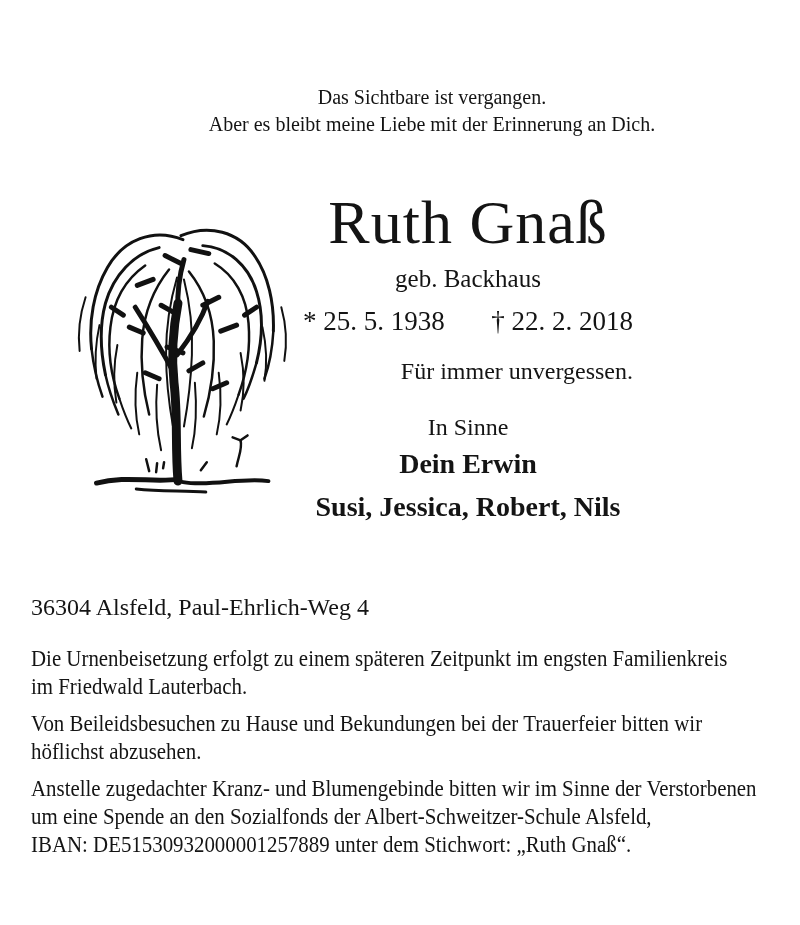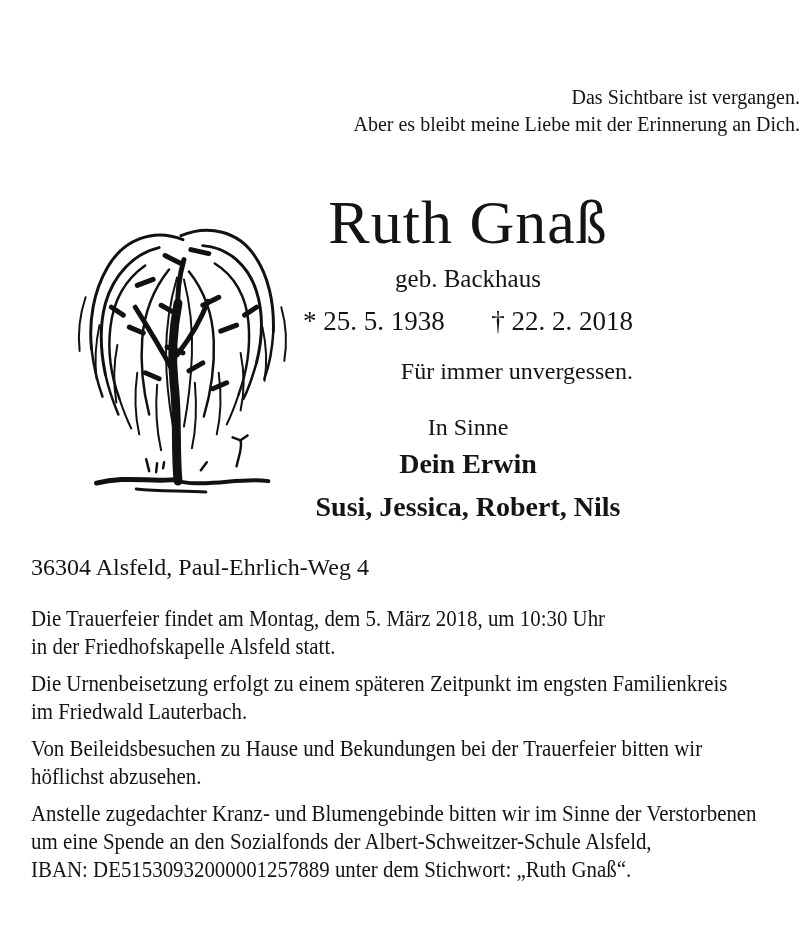--- a/index.html
+++ b/index.html
@@ -17,21 +17,21 @@
     overflow: hidden;
   }
 
   
   .epigraph {
     position: absolute;
     top: 84px;
     left: 0;
     right: 0;
     padding-left: 64px;
-    text-align: right;
+    text-align: center;
     font-size: 20px;
     line-height: 27px;
   }
 
   
   .tree-wrap {
     position: absolute;
     left: 40px;
     top: 188px;
     width: 272px;
@@ -58,21 +58,21 @@
               display: flex; justify-content: space-between; gap: 4px; white-space: nowrap; }
   .motto      { font-size: 24px; line-height: 28px; margin-top: 20px; text-align: right; }
   .salutation { font-size: 24px; line-height: 28px; margin-top: 28px; }
   .spouse     { font-size: 28px; line-height: 33px; margin-top: 6px;  font-weight: bold; }
   .children   { font-size: 28px; line-height: 33px; margin-top: 10px; font-weight: bold; white-space: nowrap; }
 
   
   .notice {
     position: absolute;
     left: 31px;
-    top: 552px;
+    top: 592px;
     right: 10px;
   }
   .address {
     font-size: 24px;
     line-height: 30px;
     margin: 0 0 22px 0;
     white-space: nowrap;
   }
   .notice p { margin: 0 0 9px 0; }
   .nline {
@@ -169,24 +169,20 @@
     </div>
     <div class="motto">Für immer unvergessen.</div>
     <div class="salutation">In Sinne</div>
     <div class="spouse">Dein Erwin</div>
     <div class="children">Susi, Jessica, Robert, Nils</div>
   </div>
 
   <div class="notice">
     <div class="address">36304 Alsfeld, Paul-Ehrlich-Weg 4</div>
 
-    <p>
-      <span class="nline">Die Trauerfeier findet am Montag, dem 5. März 2018, um 10:30 Uhr</span>
-      <span class="nline">in der Friedhofskapelle Alsfeld statt.</span>
-    </p>
 
     <p>
       <span class="nline">Die Urnenbeisetzung erfolgt zu einem späteren Zeitpunkt im engsten Familienkreis</span>
       <span class="nline">im Friedwald Lauterbach.</span>
     </p>
 
     <p>
       <span class="nline">Von Beileidsbesuchen zu Hause und Bekundungen bei der Trauerfeier bitten wir</span>
       <span class="nline">höflichst abzusehen.</span>
     </p>

